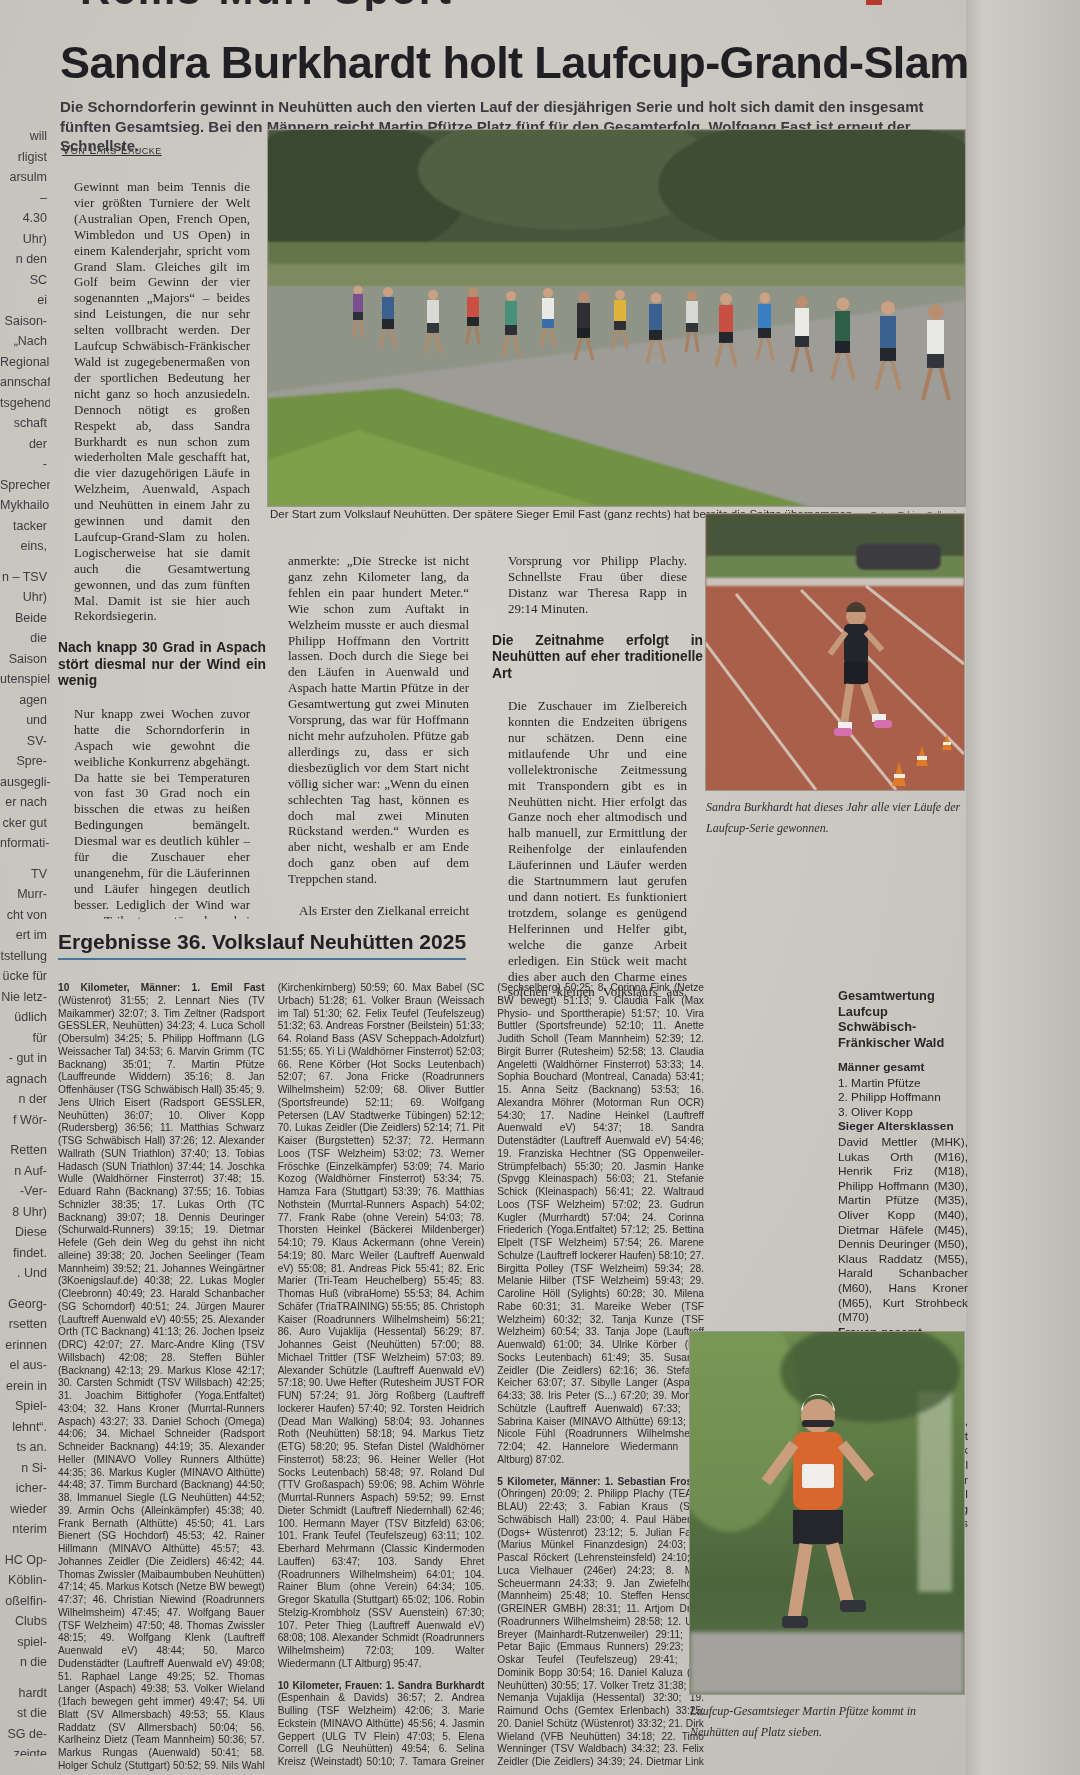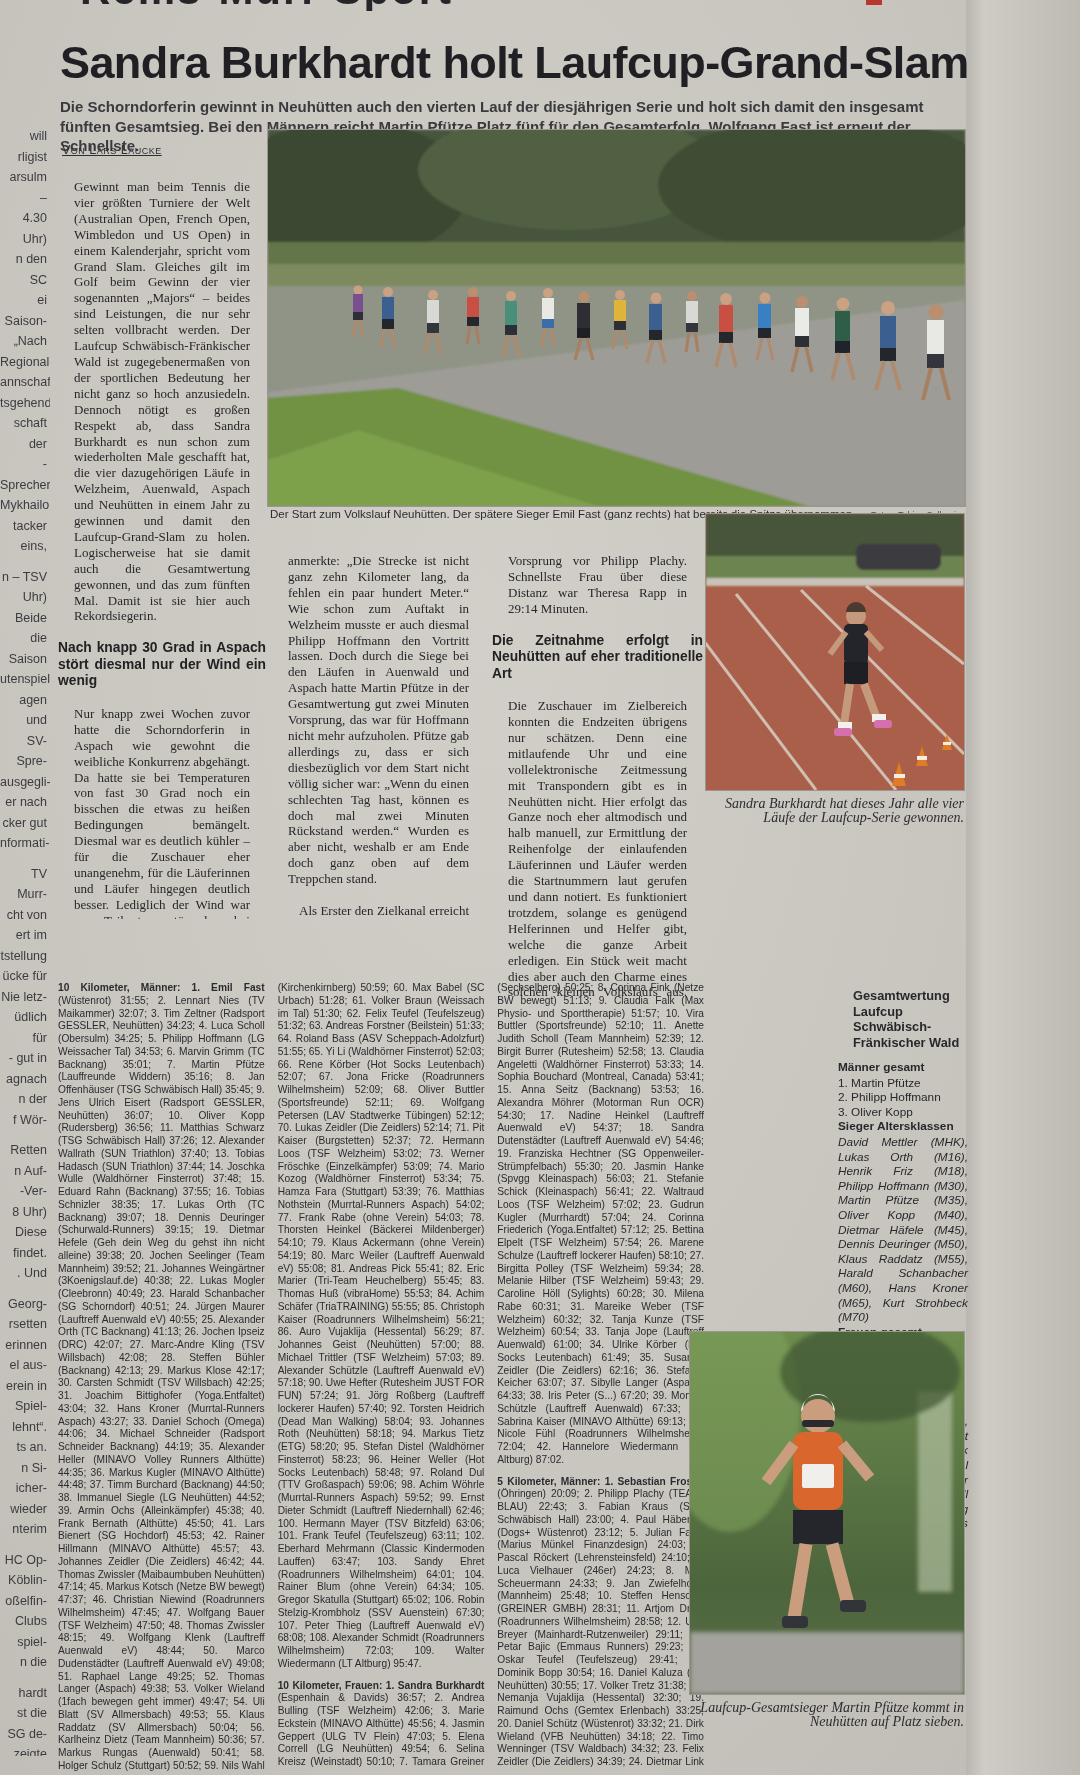--- a/index.html
+++ b/index.html
@@ -33,34 +33,34 @@
   .inhead{font-family:"Liberation Sans",sans-serif;font-weight:700;font-size:13.8px;
     line-height:16.5px;margin:6px 0 2px 0 !important;color:#222;}
   #art-col1{left:58px;top:163px;width:208px;height:756px;overflow:hidden;}
   #art-col2{left:272px;top:537px;width:213px;height:384px;overflow:hidden;}
   #art-col3{left:492px;top:537px;width:211px;height:462px;overflow:hidden;}
 
   .photo{background:#888;outline:1px solid #9b978f;}
   #caption1{left:270px;top:508px;width:694px;display:flex;justify-content:space-between;align-items:flex-start;}
   #caption1 .cap{font-size:11.5px;color:#2c2c30;}
   #caption1 .credit{font-size:9px;color:#4c4c50;white-space:nowrap;margin-left:8px;margin-top:2px;}
-  .photocap{font-family:"Liberation Serif",serif;font-style:italic;font-size:14px;line-height:14px;color:#2c2c30;text-align:right;}
+  .photocap{font-family:"Liberation Serif",serif;font-style:italic;font-size:12px;line-height:21px;color:#2c2c30;}
 
   #res-head{left:58px;top:930px;font-size:21px;font-weight:800;color:#222226;
     border-bottom:2px solid #49749e;padding-bottom:4px;}
   #res-cols{left:58px;top:982px;width:646px;height:793px;overflow:hidden;
     column-count:3;column-gap:13px;font-size:10.2px;line-height:12.75px;
     text-align:justify;color:#2b2b2f;}
   #res-cols p{margin:0 0 9px 0;}
   #res-cols b{font-weight:700;}
 
   #standings{left:838px;top:988px;width:130px;font-size:11.8px;line-height:14.6px;color:#28282c;}
-  #standings .st-h{font-weight:800;font-size:12.8px;line-height:15.5px;margin-bottom:10px;margin-left:15px;}
+  #standings .st-h{font-weight:800;font-size:12.8px;line-height:15.5px;margin-bottom:10px;}
   #standings .st-t{font-weight:800;margin-top:0;margin-bottom:1px;}
-  #standings .st-par{text-align:justify;font-style:italic;}
+  #standings .st-par{text-align:justify;}
 
   #caption3{left:690px;top:1701px;width:274px;}
 
   
   #fold{left:966px;top:0;width:114px;height:1775px;
     background:linear-gradient(90deg,#b9b6af 0,#cfccc6 18px,#c7c4be 60px,#bdbab3 114px);}
 </style>
 </head>
 <body>
 
@@ -355,20 +355,21 @@
           <rect x="211" y="242" width="10" height="4" fill="#f4ede4"></rect>
         <polygon points="236,236 246,236 241,220" fill="#e07b28"></polygon>
           <rect x="237" y="228" width="8" height="3" fill="#f4ede4"></rect>
         <polygon points="186,272 200,272 193,248" fill="#e07b28"></polygon>
           <rect x="188" y="260" width="11" height="4" fill="#f4ede4"></rect>
       </g>
     </svg>
   </div>
   <div class="abs photocap" style="left:706px;top:797px;width:258px;">Sandra Burkhardt hat dieses Jahr alle vier Läufe der Laufcup-Serie gewonnen.</div>
 
+  <div class="abs" id="res-head">Ergebnisse 36. Volkslauf Neuhütten 2025</div>
 
   <div class="abs" id="res-cols">
     <p><b>10 Kilometer, Männer: 1. Emil Fast</b><span> (Wüstenrot) 31:55; 2. Lennart Nies (TV Maikammer) 32:07; 3. Tim Zeltner (Radsport GESSLER, Neuhütten) 34:23; 4. Luca Scholl (Obersulm) 34:25; 5. Philipp Hoffmann (LG Weissacher Tal) 34:53; 6. Marvin Grimm (TC Backnang) 35:01; 7. Martin Pfütze (Lauffreunde Widdern) 35:16; 8. Jan Offenhäuser (TSG Schwäbisch Hall) 35:45; 9. Jens Ulrich Eisert (Radsport GESSLER, Neuhütten) 36:07; 10. Oliver Kopp (Rudersberg) 36:56; 11. Matthias Schwarz (TSG Schwäbisch Hall) 37:26; 12. Alexander Wallrath (SUN Triathlon) 37:40; 13. Tobias Hadasch (SUN Triathlon) 37:44; 14. Joschka Wulle (Waldhörner Finsterrot) 37:48; 15. Eduard Rahn (Backnang) 37:55; 16. Tobias Schnizler 38:35; 17. Lukas Orth (TC Backnang) 39:07; 18. Dennis Deuringer (Schurwald-Runners) 39:15; 19. Dietmar Hefele (Geh dein Weg du gehst ihn nicht alleine) 39:38; 20. Jochen Seelinger (Team Mannheim) 39:52; 21. Johannes Weingärtner (3Koenigslauf.de) 40:38; 22. Lukas Mogler (Cleebronn) 40:49; 23. Harald Schanbacher (SG Schorndorf) 40:51; 24. Jürgen Maurer (Lauftreff Auenwald eV) 40:55; 25. Alexander Orth (TC Backnang) 41:13; 26. Jochen Ipseiz (DRC) 42:07; 27. Marc-Andre Kling (TSV Willsbach) 42:08; 28. Steffen Bühler (Backnang) 42:13; 29. Markus Klose 42:17; 30. Carsten Schmidt (TSV Willsbach) 42:25; 31. Joachim Bittighofer (Yoga.Entfaltet) 43:04; 32. Hans Kroner (Murrtal-Runners Aspach) 43:27; 33. Daniel Schoch (Omega) 44:06; 34. Michael Schneider (Radsport Schneider Backnang) 44:19; 35. Alexander Heller (MINAVO Volley Runners Althütte) 44:35; 36. Markus Kugler (MINAVO Althütte) 44:48; 37. Timm Burchard (Backnang) 44:50; 38. Immanuel Siegle (LG Neuhütten) 44:52; 39. Armin Ochs (Alleinkämpfer) 45:38; 40. Frank Bernath (Althütte) 45:50; 41. Lars Bienert (SG Hochdorf) 45:53; 42. Rainer Hillmann (MINAVO Althütte) 45:57; 43. Johannes Zeidler (Die Zeidlers) 46:42; 44. Thomas Zwissler (Maibaumbuben Neuhütten) 47:14; 45. Markus Kotsch (Netze BW bewegt) 47:37; 46. Christian Niewind (Roadrunners Wilhelmsheim) 47:45; 47. Wolfgang Bauer (TSF Welzheim) 47:50; 48. Thomas Zwissler 48:15; 49. Wolfgang Klenk (Lauftreff Auenwald eV) 48:44; 50. Marco Dudenstädter (Lauftreff Auenwald eV) 49:08; 51. Raphael Lange 49:25; 52. Thomas Langer (Aspach) 49:38; 53. Volker Wieland (1fach bewegen geht immer) 49:47; 54. Uli Blatt (SV Allmersbach) 49:53; 55. Klaus Raddatz (SV Allmersbach) 50:04; 56. Karlheinz Dietz (Team Mannheim) 50:36; 57. Markus Rungas (Auenwald) 50:41; 58. Holger Schulz (Stuttgart) 50:52; 59. Nils Wahl (Kirchenkirnberg) 50:59; 60. Max Babel (SC Urbach) 51:28; 61. Volker Braun (Weissach im Tal) 51:30; 62. Felix Teufel (Teufelszeug) 51:32; 63. Andreas Forstner (Beilstein) 51:33; 64. Roland Bass (ASV Scheppach-Adolzfurt) 51:55; 65. Yi Li (Waldhörner Finsterrot) 52:03; 66. Rene Körber (Hot Socks Leutenbach) 52:07; 67. Jona Fricke (Roadrunners Wilhelmsheim) 52:09; 68. Oliver Buttler (Sportsfreunde) 52:11; 69. Wolfgang Petersen (LAV Stadtwerke Tübingen) 52:12; 70. Lukas Zeidler (Die Zeidlers) 52:14; 71. Pit Kaiser (Burgstetten) 52:37; 72. Hermann Loos (TSF Welzheim) 53:02; 73. Werner Fröschke (Einzelkämpfer) 53:09; 74. Mario Kozog (Waldhörner Finsterrot) 53:34; 75. Hamza Fara (Stuttgart) 53:39; 76. Matthias Nothstein (Murrtal-Runners Aspach) 54:02; 77. Frank Rabe (ohne Verein) 54:03; 78. Thorsten Heinkel (Bäckerei Mildenberger) 54:10; 79. Klaus Ackermann (ohne Verein) 54:19; 80. Marc Weiler (Lauftreff Auenwald eV) 55:08; 81. Andreas Pick 55:41; 82. Eric Marier (Tri-Team Heuchelberg) 55:45; 83. Thomas Huß (vibraHome) 55:53; 84. Achim Schäfer (TriaTRAINING) 55:55; 85. Christoph Kaiser (Roadrunners Wilhelmsheim) 56:21; 86. Auro Vujaklija (Hessental) 56:29; 87. Johannes Geist (Neuhütten) 57:00; 88. Michael Trittler (TSF Welzheim) 57:03; 89. Alexander Schützle (Lauftreff Auenwald eV) 57:18; 90. Uwe Hefter (Rutesheim JUST FOR FUN) 57:24; 91. Jörg Roßberg (Lauftreff lockerer Haufen) 57:40; 92. Torsten Heidrich (Dead Man Walking) 58:04; 93. Johannes Roth (Neuhütten) 58:18; 94. Markus Tietz (ETG) 58:20; 95. Stefan Distel (Waldhörner Finsterrot) 58:23; 96. Heiner Weller (Hot Socks Leutenbach) 58:48; 97. Roland Dul (TTV Großaspach) 59:06; 98. Achim Wöhrle (Murrtal-Runners Aspach) 59:52; 99. Ernst Dieter Schmidt (Lauftreff Niedernhall) 62:46; 100. Hermann Mayer (TSV Bitzfeld) 63:06; 101. Frank Teufel (Teufelszeug) 63:11; 102. Eberhard Mehrmann (Classic Kindermoden Lauffen) 63:47; 103. Sandy Ehret (Roadrunners Wilhelmsheim) 64:01; 104. Rainer Blum (ohne Verein) 64:34; 105. Gregor Skatulla (Stuttgart) 65:02; 106. Robin Stelzig-Krombholz (SSV Auenstein) 67:30; 107. Peter Thieg (Lauftreff Auenwald eV) 68:08; 108. Alexander Schmidt (Roadrunners Wilhelmsheim) 72:03; 109. Walter Wiedermann (LT Altburg) 95:47.</span></p>
     <p><b>10 Kilometer, Frauen: 1. Sandra Burkhardt</b><span> (Espenhain &amp; Davids) 36:57; 2. Andrea Bulling (TSF Welzheim) 42:06; 3. Marie Eckstein (MINAVO Althütte) 45:56; 4. Jasmin Geppert (ULG TV Flein) 47:03; 5. Elena Correll (LG Neuhütten) 49:54; 6. Selina Kreisz (Weinstadt) 50:10; 7. Tamara Greiner (Sechselberg) 50:25; 8. Corinna Fink (Netze BW bewegt) 51:13; 9. Claudia Falk (Max Physio- und Sporttherapie) 51:57; 10. Vira Buttler (Sportsfreunde) 52:10; 11. Anette Judith Scholl (Team Mannheim) 52:39; 12. Birgit Burrer (Rutesheim) 52:58; 13. Claudia Angeletti (Waldhörner Finsterrot) 53:33; 14. Sophia Bouchard (Montreal, Canada) 53:41; 15. Anna Seitz (Backnang) 53:53; 16. Alexandra Möhrer (Motorman Run OCR) 54:30; 17. Nadine Heinkel (Lauftreff Auenwald eV) 54:37; 18. Sandra Dutenstädter (Lauftreff Auenwald eV) 54:46; 19. Franziska Hechtner (SG Oppenweiler-Strümpfelbach) 55:30; 20. Jasmin Hanke (Spvgg Kleinaspach) 56:03; 21. Stefanie Schick (Kleinaspach) 56:41; 22. Waltraud Loos (TSF Welzheim) 57:02; 23. Gudrun Kugler (Murrhardt) 57:04; 24. Corinna Friederich (Yoga.Entfaltet) 57:12; 25. Bettina Elpelt (TSF Welzheim) 57:54; 26. Marene Schulze (Lauftreff lockerer Haufen) 58:10; 27. Birgitta Polley (TSF Welzheim) 59:34; 28. Melanie Hilber (TSF Welzheim) 59:43; 29. Caroline Höll (Sylights) 60:28; 30. Milena Rabe 60:31; 31. Mareike Weber (TSF Welzheim) 60:32; 32. Tanja Kunze (TSF Welzheim) 60:54; 33. Tanja Jope (Lauftreff Auenwald) 61:00; 34. Ulrike Körber (Hot Socks Leutenbach) 61:49; 35. Susanne Zeidler (Die Zeidlers) 62:16; 36. Stefanie Keicher 63:07; 37. Sibylle Langer (Aspach) 64:33; 38. Iris Peter (S...) 67:20; 39. Monika Schützle (Lauftreff Auenwald) 67:33; 40. Sabrina Kaiser (MINAVO Althütte) 69:13; 41. Nicole Fühl (Roadrunners Wilhelmsheim) 72:04; 42. Hannelore Wiedermann (LT Altburg) 87:02.</span></p>
     <p><b>5 Kilometer, Männer: 1. Sebastian Frosch</b><span> (Öhringen) 20:09; 2. Philipp Plachy (TEAM-BLAU) 22:43; 3. Fabian Kraus (Spfr. Schwäbisch Hall) 23:00; 4. Paul Häberlen (Dogs+ Wüstenrot) 23:12; 5. Julian Fazio (Marius Münkel Finanzdesign) 24:03; 6. Pascal Röckert (Lehrensteinsfeld) 24:10; 7. Luca Vielhauer (246er) 24:23; 8. Max Scheuermann 24:33; 9. Jan Zwiefelhofer (Mannheim) 25:48; 10. Steffen Henschel (GREINER GMBH) 28:31; 11. Artjom Drefs (Roadrunners Wilhelmsheim) 28:58; 12. Udo Breyer (Mainhardt-Rutzenweiler) 29:11; 13. Petar Bajic (Emmaus Runners) 29:23; 14. Oskar Teufel (Teufelszeug) 29:41; 15. Dominik Bopp 30:54; 16. Daniel Kaluza (LG Neuhütten) 30:55; 17. Volker Tretz 31:38; 18. Nemanja Vujaklija (Hessental) 32:30; 19. Raimund Ochs (Gemtex Erlenbach) 33:25; 20. Daniel Schütz (Wüstenrot) 33:32; 21. Dirk Wieland (VFB Neuhütten) 34:18; 22. Timo Wenninger (TSV Waldbach) 34:32; 23. Felix Zeidler (Die Zeidlers) 34:39; 24. Dietmar Link (Mainhardt) 34:48; 25. Arnd Fuchs (LT NSU) 34:56; 26. Manfred Weininger (TSF Welzheim) 35:04; 27. Maximilian Manfred Frisch (mygains) 36:06; 28. Manuel Fleps (mygains) 36:09; 29. Leon Schreider (LG Neuhütten) 36:14; 30. Gabriel Warwick (Roadrunners Wilhelmsheim) 36:42; 31. Gerald Faul 38:13; 32. Mats Kneesch (FC Neulautern) 38:20; 33. Andreas Dietrich (Zweiflingen) 38:30; 34. Stefan Schlitter (Roadrunners Wilhelmsheim) 40:12; 35. Jannis Luib (Roadrunners Wilhelmsheim) 40:25; 36. Klaus Müller (Althütte) 40:43; 37. Eugen Maier 45:43.</span></p>
 
   </div>
 
   <div class="abs" id="standings">
     <div class="st-h">

